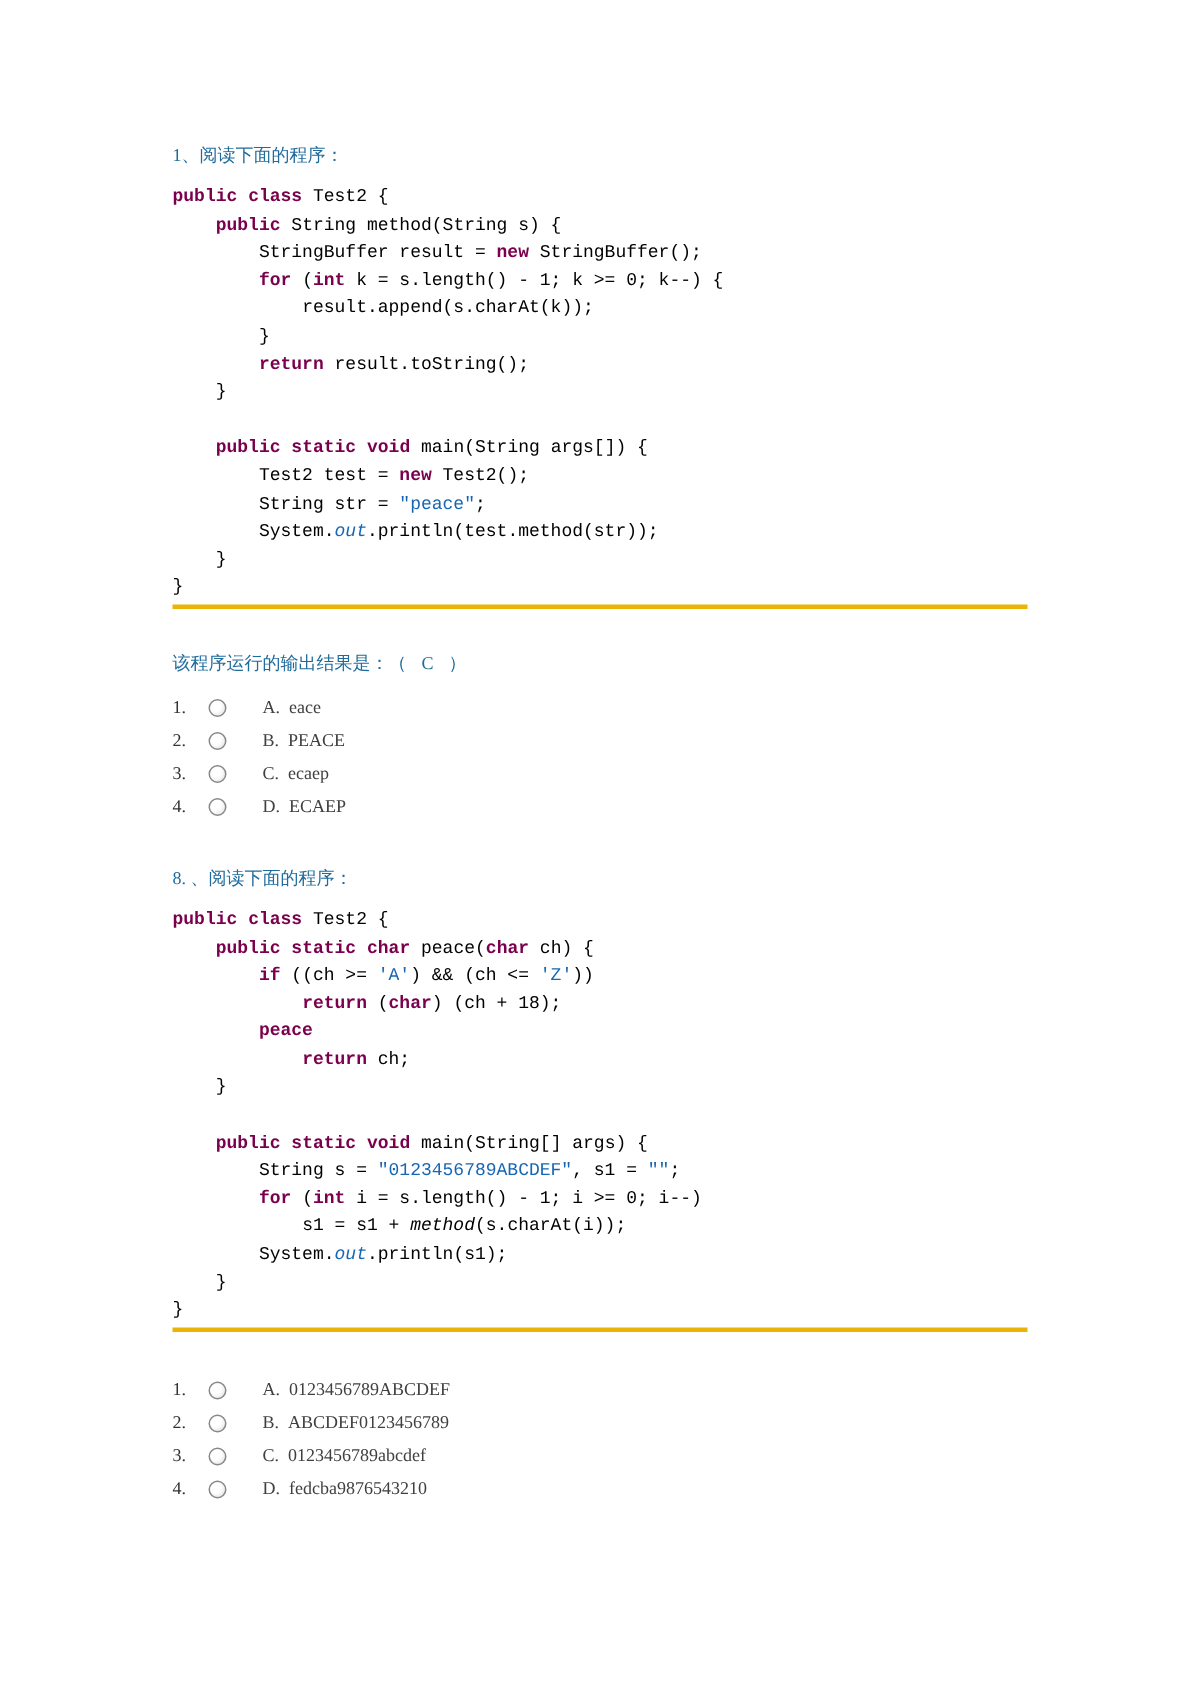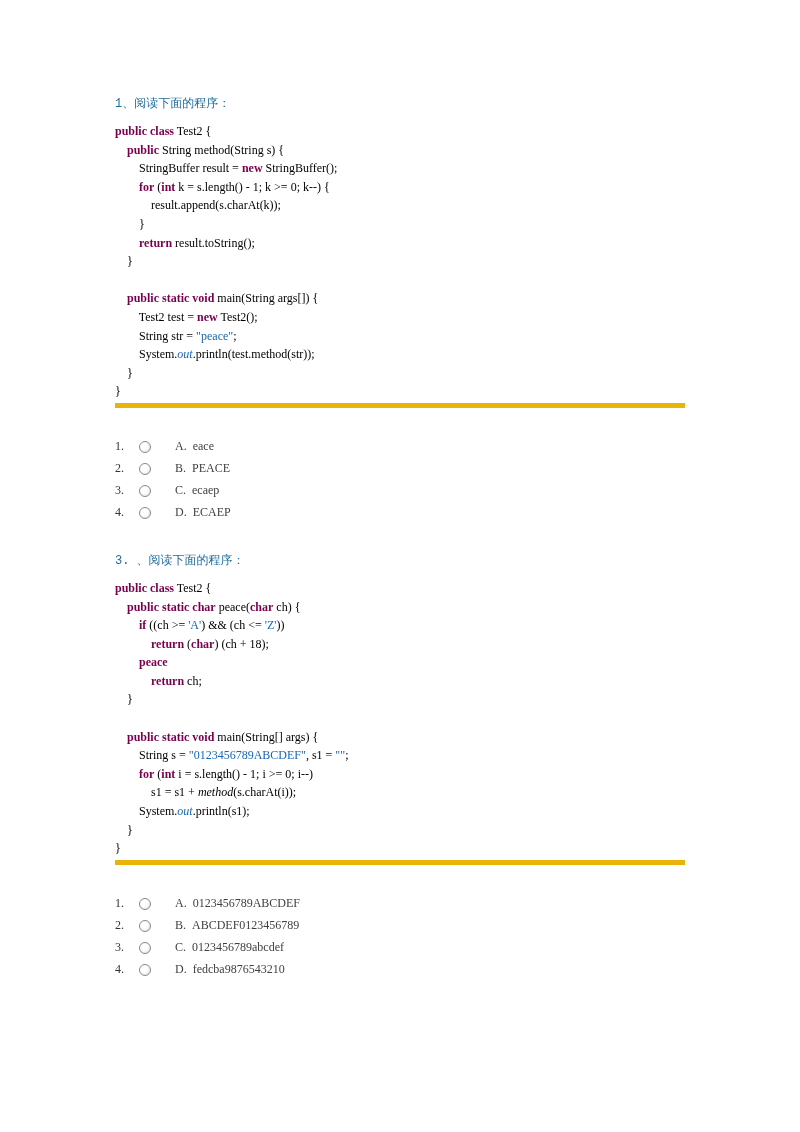--- a/index.html
+++ b/index.html
@@ -10,28 +10,27 @@
     background: #fff;
     width: 800px;
   }
   .page {
     padding: 95px 115px 40px 115px;
   }
   .q-title {
     color: #1f6b9c;
     font-size: 12px;
     margin-bottom: 10px;
-    font-family: Liberation Mono, monospace;
   }
   .code-block {
-    font-family: Liberation Serif, serif;
+    font-family: Liberation Mono, monospace;
     font-size: 12px;
     line-height: 1.55;
     white-space: pre;
-    border-bottom: 5px solid #eab308;
+    border-bottom: 3px solid #eab308;
     padding-bottom: 2px;
     margin-bottom: 28px;
     color: #000;
   }
   .kw { color: #7a004d; font-weight: bold; }
   .str { color: #1766b3; }
   .it { font-style: italic; }
   .options {
     margin: 0 0 28px 0;
   }
@@ -77,20 +76,21 @@
         <span class="kw">return</span><span> result.toString();</span>
     <span>}</span>
 
     <span class="kw">public</span><span class="kw"> static</span><span class="kw"> void</span><span> main(String args[]) {</span>
         <span>Test2 test = </span><span class="kw">new</span><span> Test2();</span>
         <span>String str = </span><span class="str">"peace"</span><span>;</span>
         <span>System.</span><span class="it str">out</span><span>.println(test.method(str));</span>
     <span>}</span>
 <span>}</span></div>
 
+  <div class="q-title"><span>该程序运行的输出结果是：（</span><span class="answer-letter">C</span><span>）</span></div>
 
   <div class="options">
     <div class="opt-row">
       <span class="opt-num">1.</span>
       <span class="opt-radio"></span>
       <span class="opt-label"><span class="letter">A.</span><span>eace</span></span>
     </div>
     <div class="opt-row">
       <span class="opt-num">2.</span>
       <span class="opt-radio"></span>
@@ -101,21 +101,21 @@
       <span class="opt-radio"></span>
       <span class="opt-label"><span class="letter">C.</span><span>ecaep</span></span>
     </div>
     <div class="opt-row">
       <span class="opt-num">4.</span>
       <span class="opt-radio"></span>
       <span class="opt-label"><span class="letter">D.</span><span>ECAEP</span></span>
     </div>
   </div>
 
-  <div class="q-title">3. 、阅读下面的程序：</div>
+  <div class="q-title">8. 、阅读下面的程序：</div>
 
   <div class="code-block"><span class="kw">public</span><span class="kw"> class</span><span> Test2 {</span>
     <span class="kw">public</span><span class="kw"> static</span><span class="kw"> char</span><span> peace(</span><span class="kw">char</span><span> ch) {</span>
         <span class="kw">if</span><span> ((ch &gt;= </span><span class="str">'A'</span><span>) &amp;&amp; (ch &lt;= </span><span class="str">'Z'</span><span>))</span>
             <span class="kw">return</span><span> (</span><span class="kw">char</span><span>) (ch + 18);</span>
         <span class="kw">peace</span>
             <span class="kw">return</span><span> ch;</span>
     <span>}</span>
 
     <span class="kw">public</span><span class="kw"> static</span><span class="kw"> void</span><span> main(String[] args) {</span>

